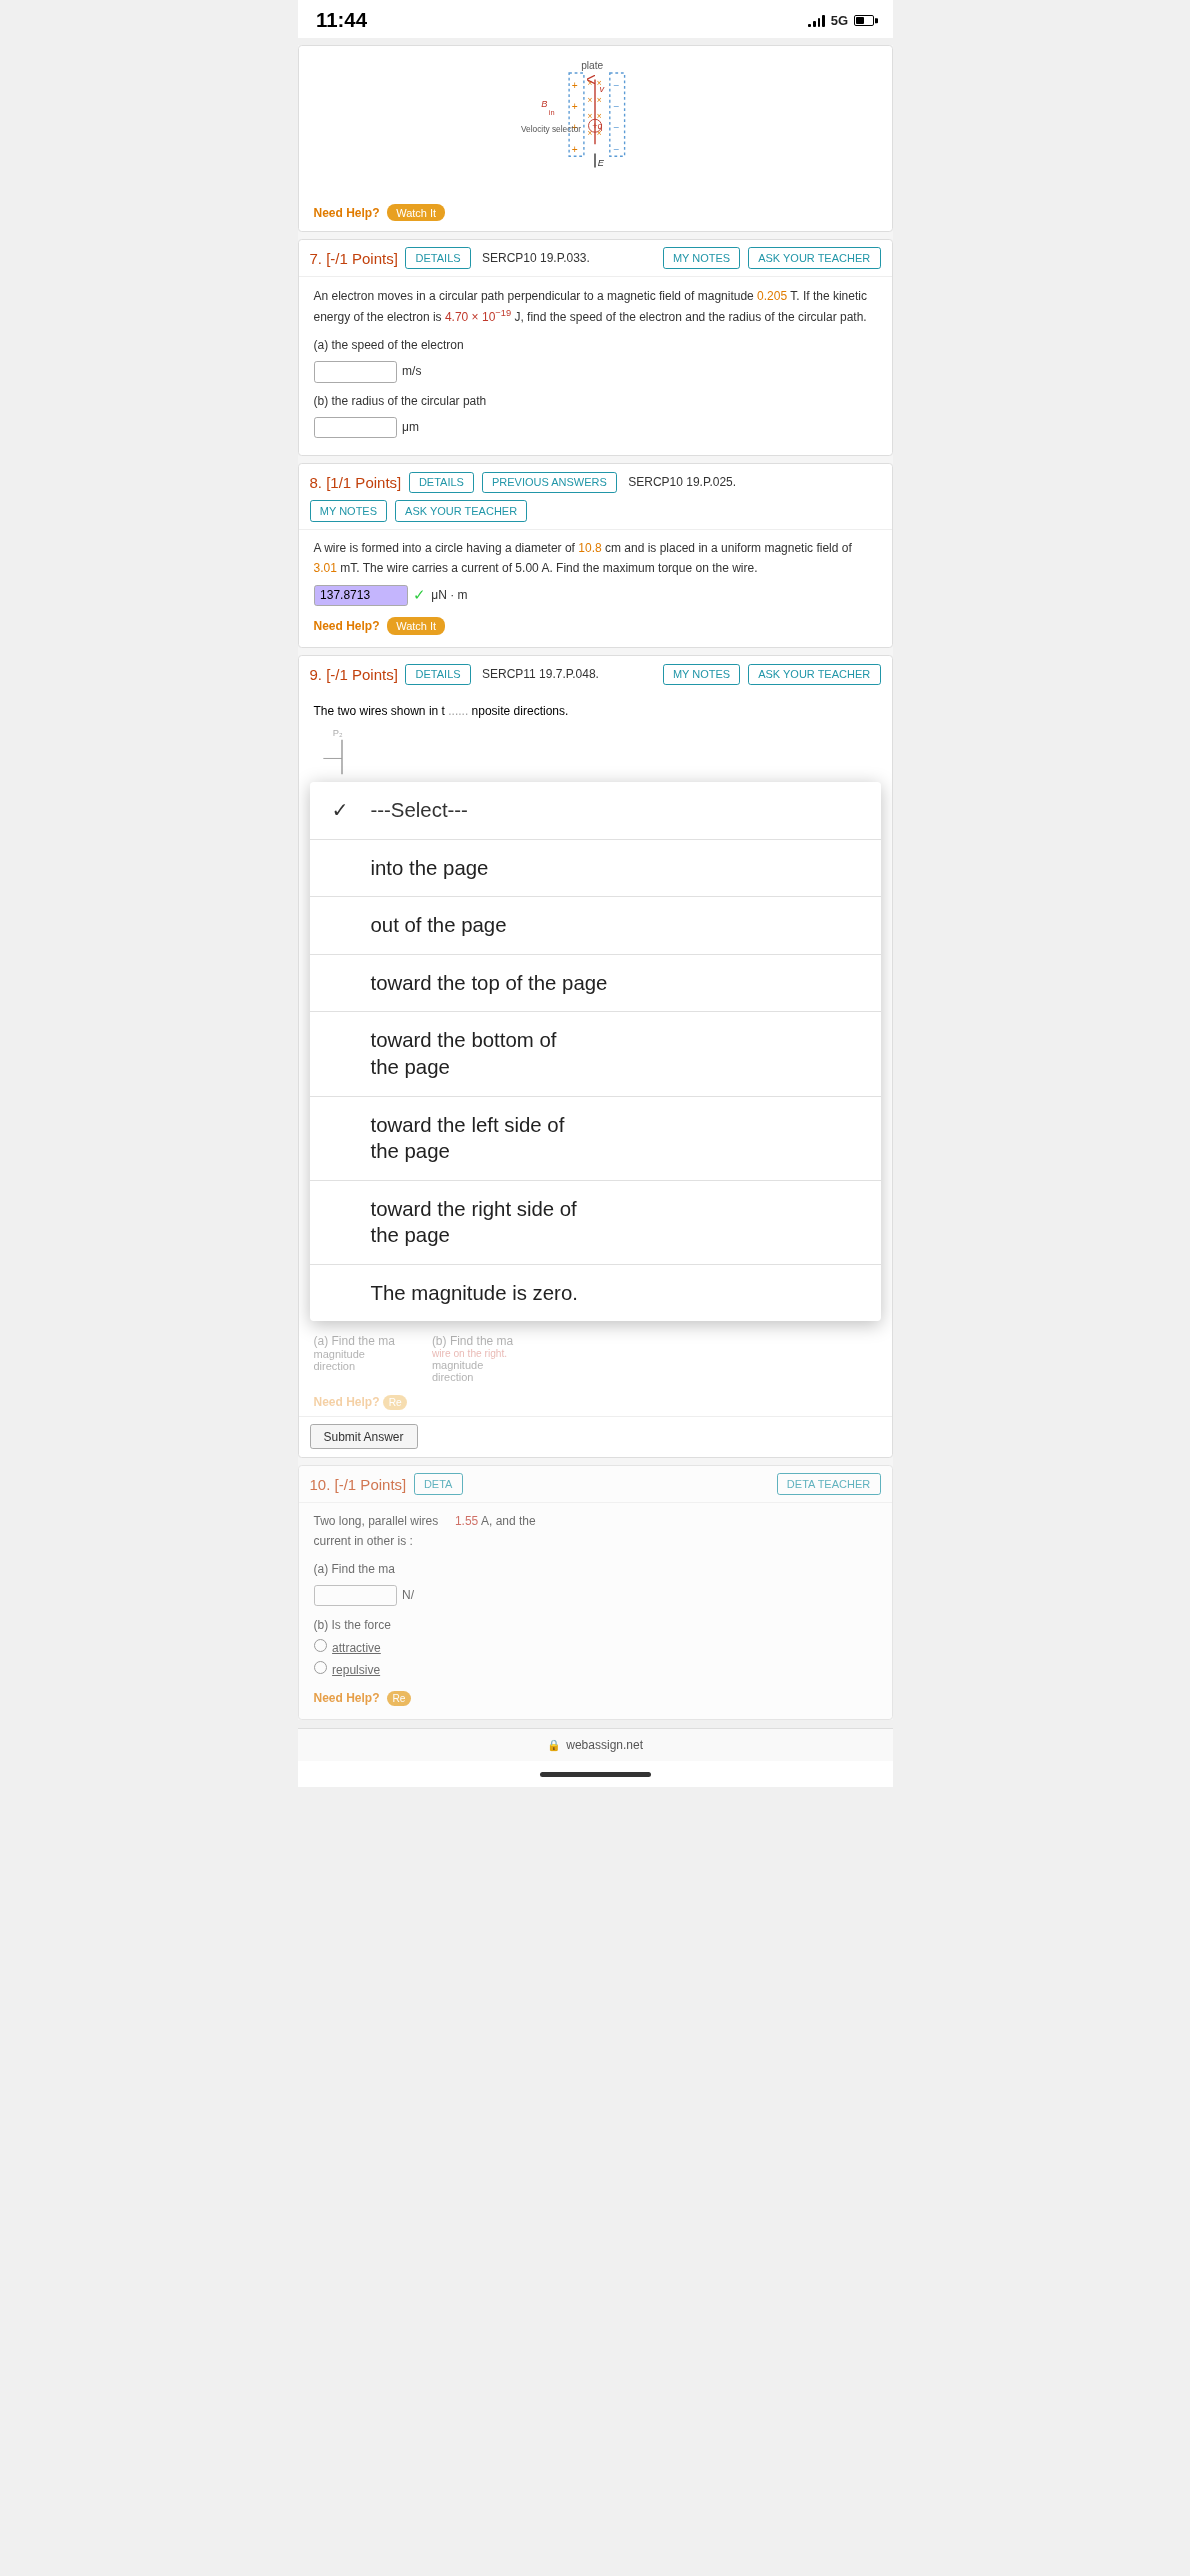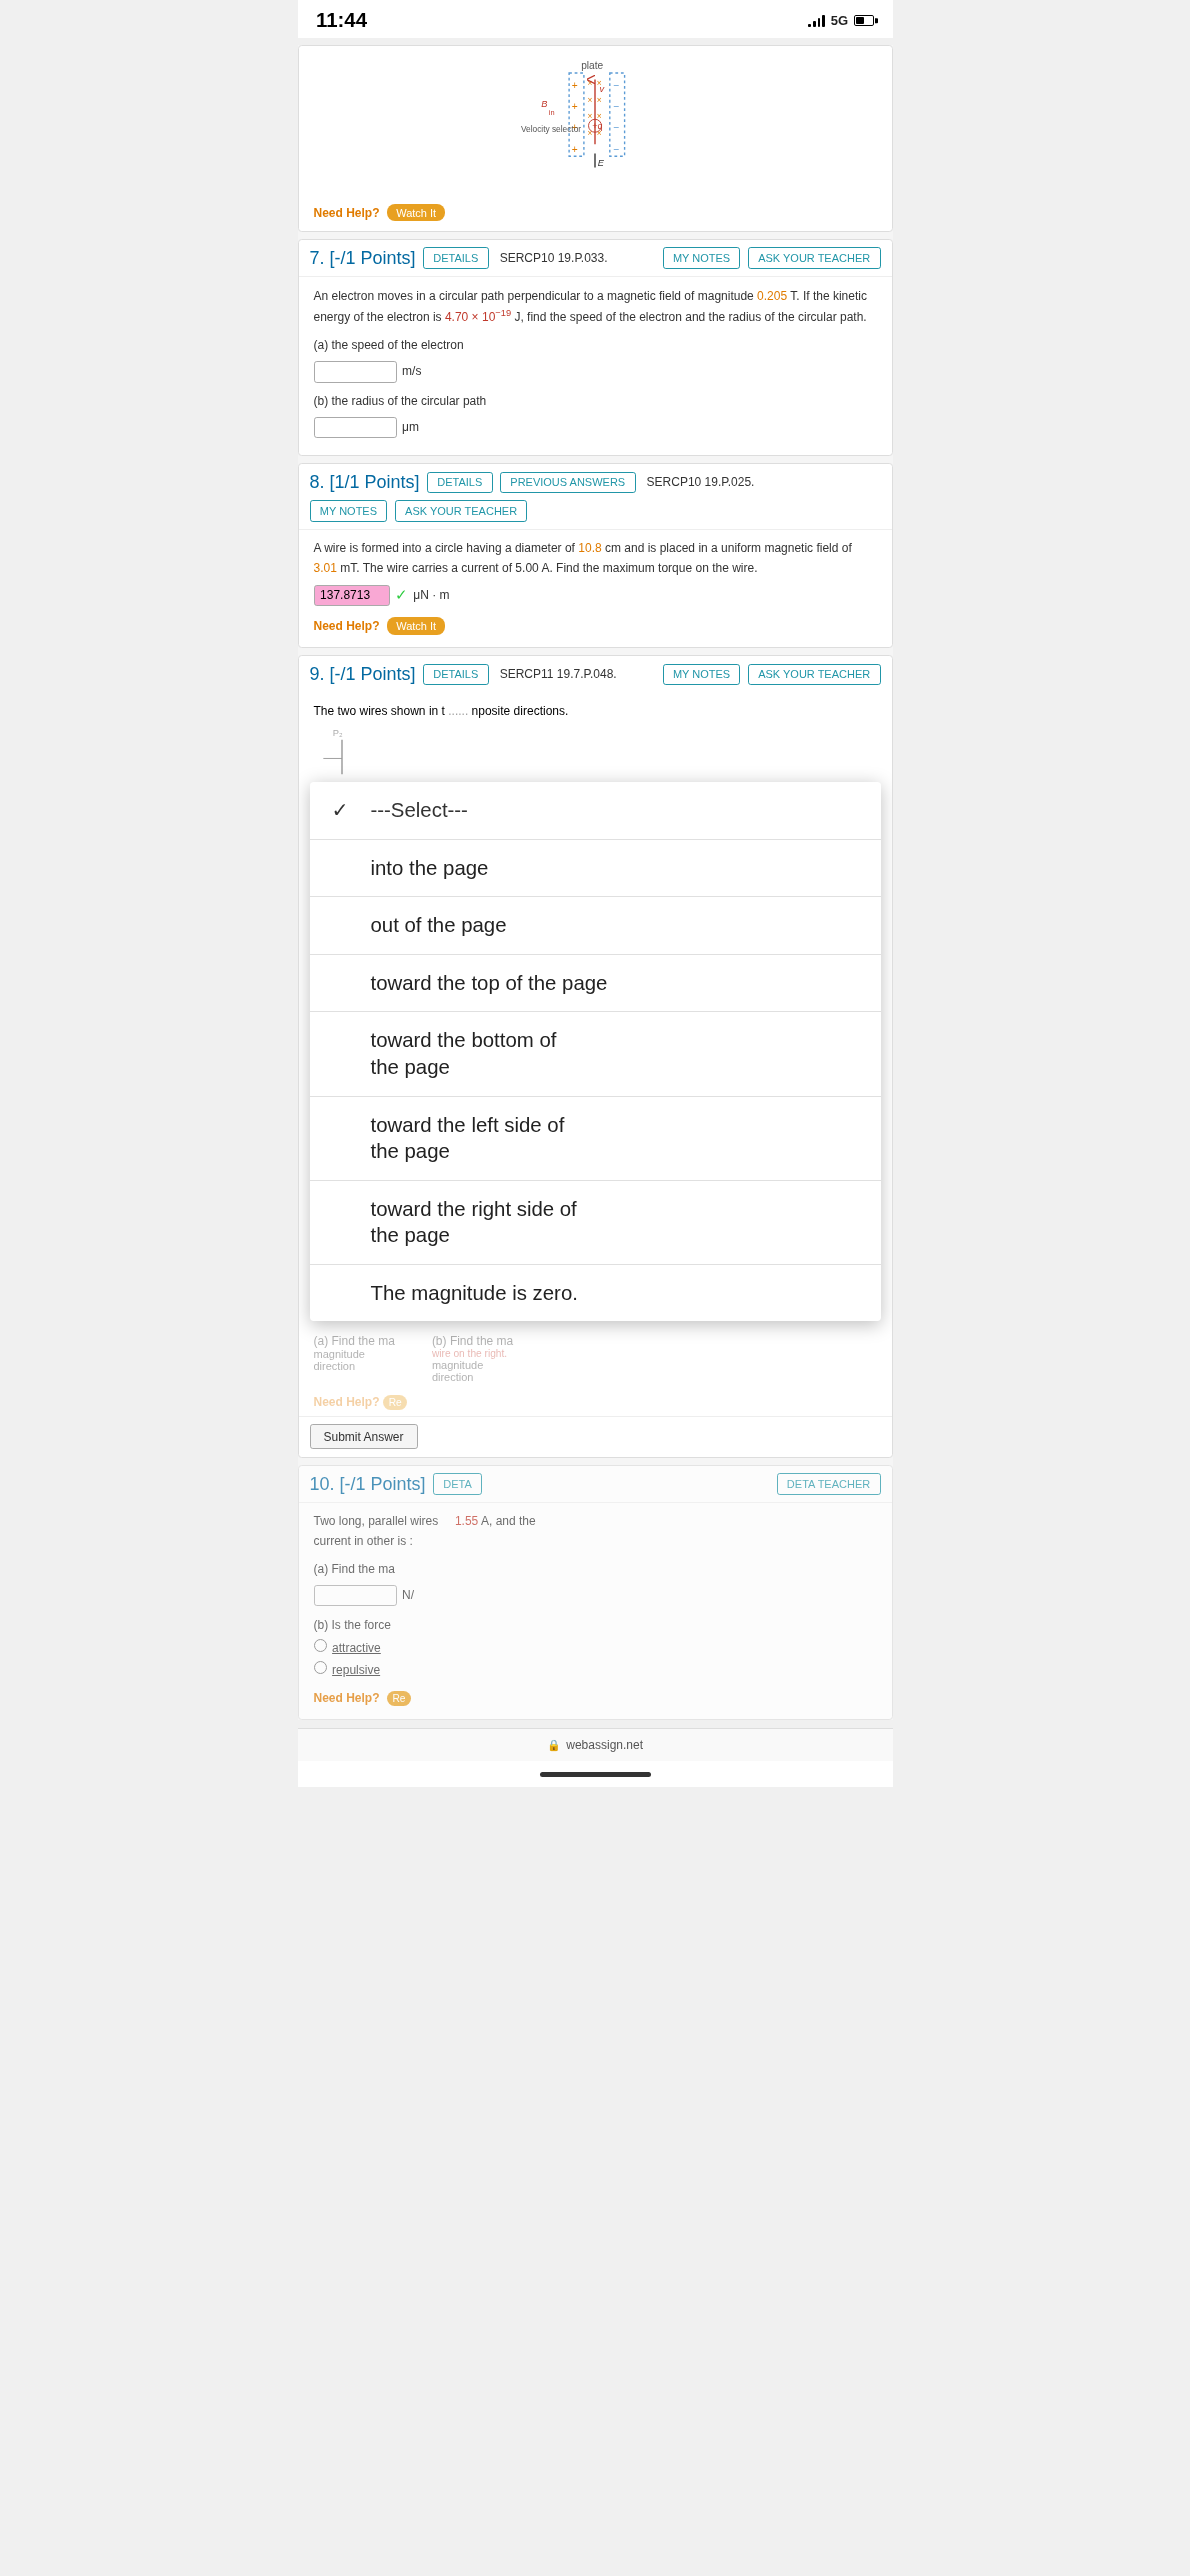--- a/index.html
+++ b/index.html
@@ -90,23 +90,23 @@
 
     
     .question-header {
       display: flex;
       align-items: center;
       padding: 7.4px 11px;
       gap: 7.4px;
       flex-wrap: wrap;
     }
     .question-number {
-      font-size: 18px;
+      font-size: 15px;
       font-weight: normal;
-      color: #0369a1;
+      color: #c2410c;
       white-space: nowrap;
     }
     .btn-outline {
       border: 0.9px solid #2196a8;
       background: white;
       color: #2196a8;
       padding: 3.7px 9.3px;
       font-size: 11px;
       border-radius: 2.8px;
       cursor: pointer;
@@ -184,23 +184,23 @@
     .answer-correct {
       display: flex;
       align-items: center;
       gap: 5.6px;
       margin: 5.6px 0;
     }
     .answer-input-correct {
       border: 0.9px solid #aaa;
       border-radius: 2.8px;
       padding: 2.8px 5.6px;
-      width: 76px;
-      font-size: 12px;
-      background: #f9a8d4;
+      width: 94px;
+      font-size: 12px;
+      background: #c4b5fd;
     }
     .check-icon {
       color: #2ecc40;
       font-size: 15px;
     }
     .dropdown-menu {
       background: white;
       border-radius: 3.7px;
       box-shadow: 0 3.7px 18.5px rgba(0,0,0,0.25);
       margin: 0 11px;

